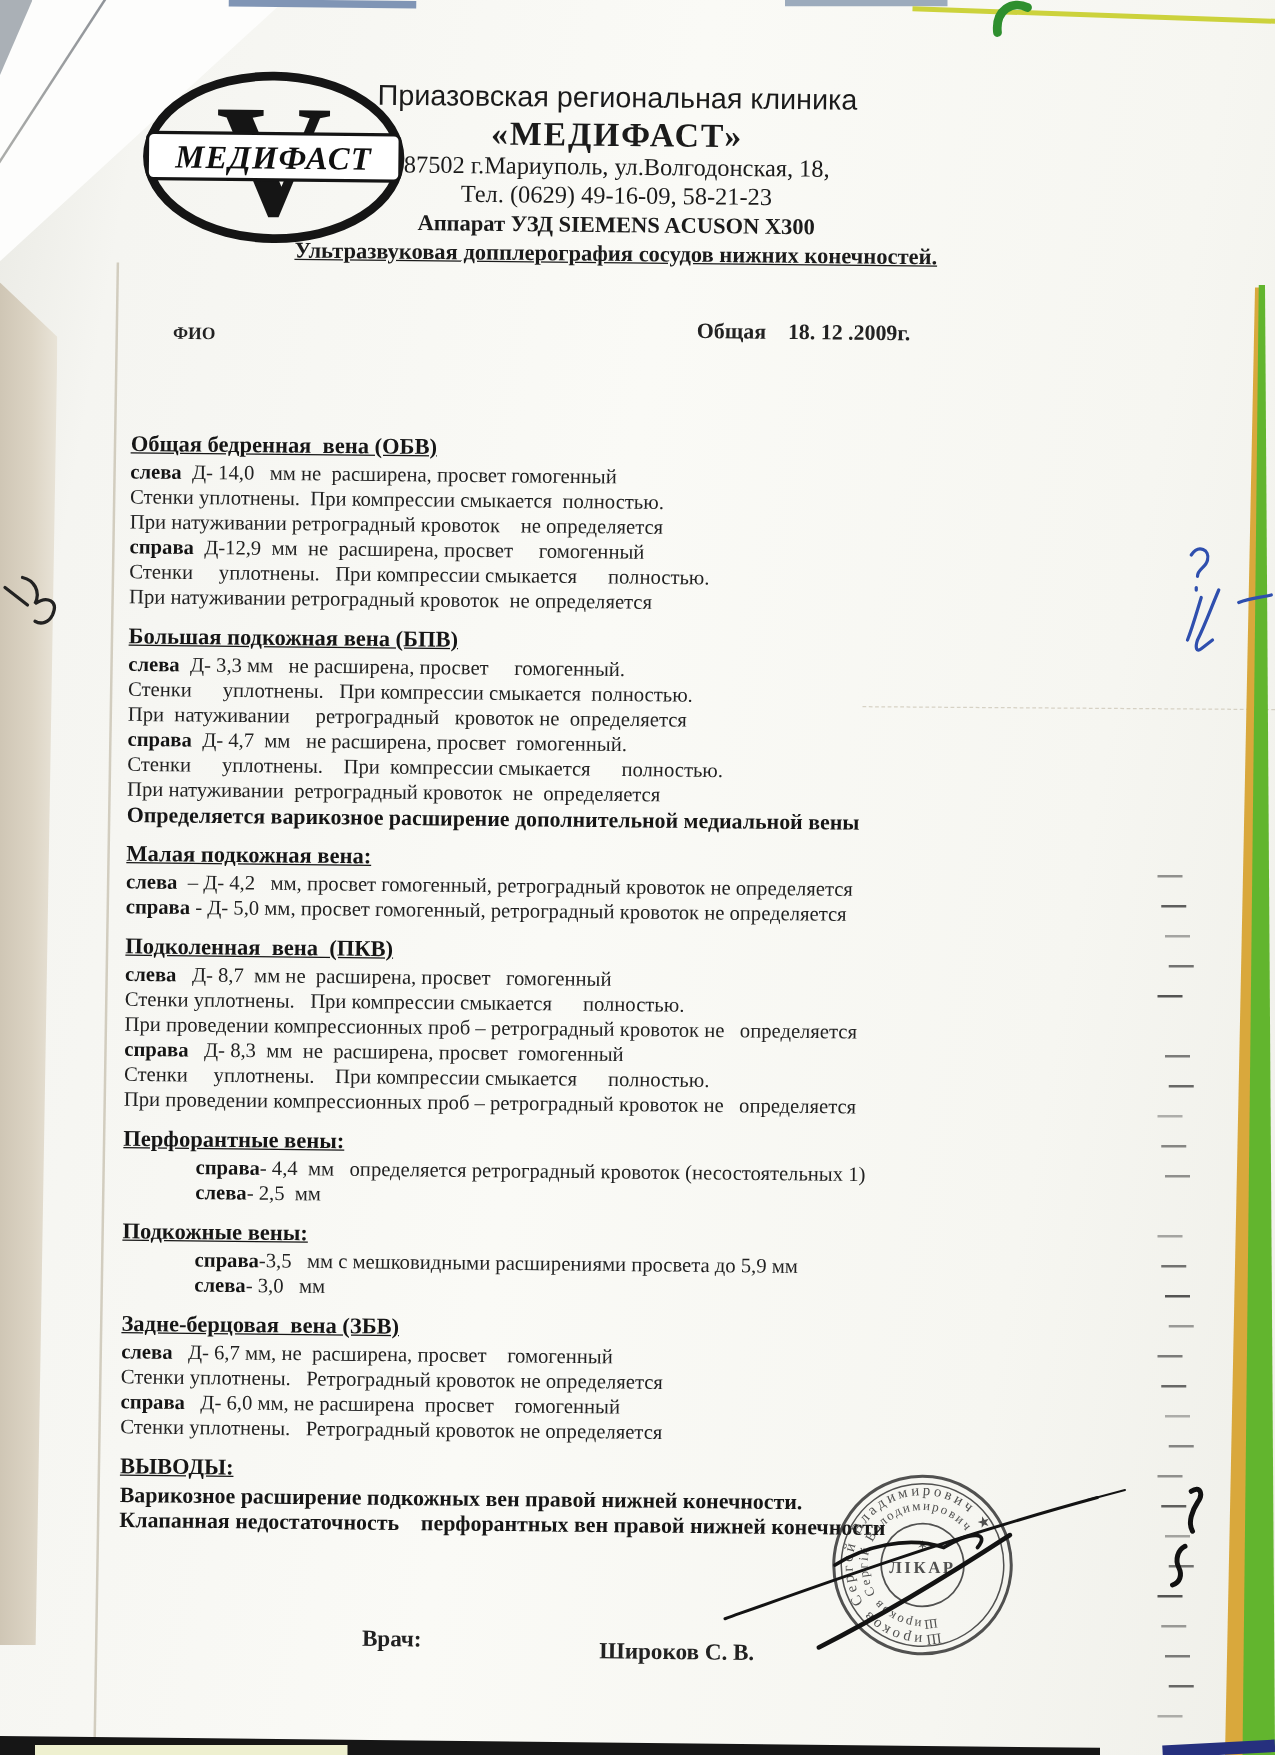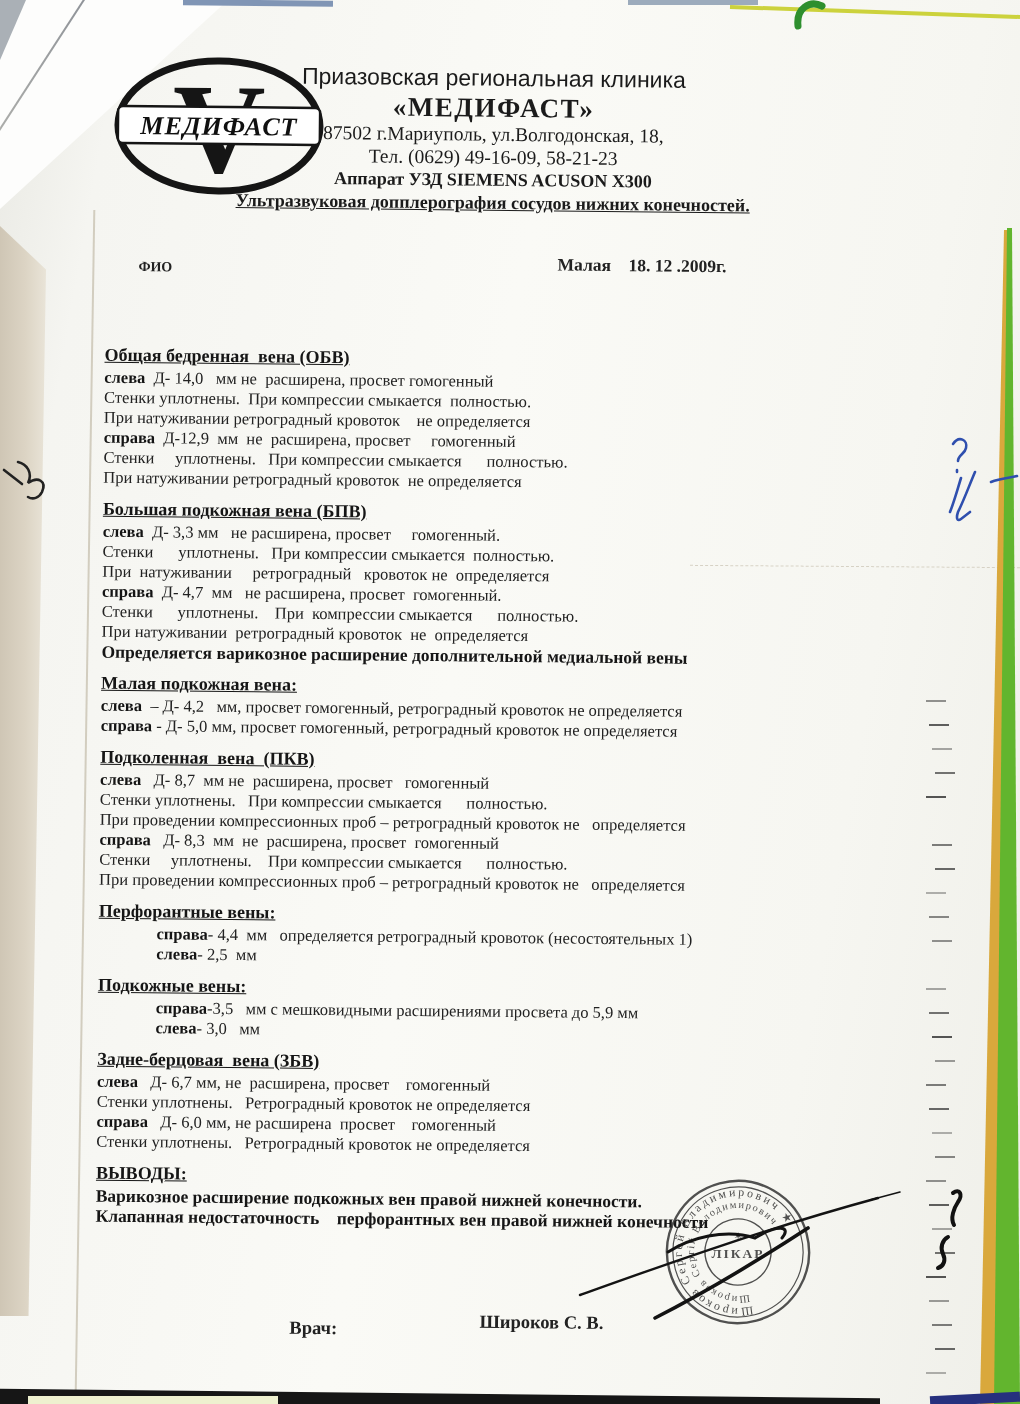--- a/index.html
+++ b/index.html
@@ -38,21 +38,21 @@
   .content{position:absolute;left:106px;top:199px;width:745px;font-size:16.5px;line-height:20px;white-space:pre-wrap;color:#222;}
   .fio-row{position:relative;height:38px;}
   .fio{font-weight:bold;font-size:14px;}
   .daterow{position:absolute;left:452px;top:14px;font-weight:bold;font-size:17.5px;}
   .heading{font-weight:bold;text-decoration:underline;font-size:18px;line-height:22px;margin-top:10px;margin-bottom:2px;color:#161616;}
   .line{min-height:20px;}
   .line b{color:#141414;text-align:center;}
   .ind{padding-left:58px;}
   .strong{font-weight:bold;font-size:17.5px;color:#161616;}
   .vrach{position:relative;height:34px;margin-top:14px;font-weight:bold;font-size:18.5px;}
-  .vrach .vl{position:absolute;left:195px;top:16px;}
+  .vrach .vl{position:absolute;left:195px;top:0;}
   .vrach .vn{position:absolute;left:385px;top:8px;}
   svg text{font-family:"Liberation Serif",serif;}
 </style>
 </head>
 <body>
 
 <div class="scan">
 
   <div class="abs fold-triangle"></div>
   <div class="abs corner-shadow"></div>
@@ -117,21 +117,21 @@
       <div class="l2">«МЕДИФАСТ»</div>
       <div class="l3">87502 г.Мариуполь, ул.Волгодонская, 18,</div>
       <div class="l4">Тел. (0629) 49-16-09,  58-21-23</div>
       <div class="l5">Аппарат УЗД  SIEMENS ACUSON X300</div>
       <div class="l6">Ультразвуковая допплерография сосудов нижних конечностей.</div>
     </div>
 
     <div class="content">
       <div class="fio-row">
         <span class="fio">ФИО</span>
-        <span class="daterow"><span>Малая</span><span>&nbsp;&nbsp;&nbsp;&nbsp;</span><span>18. 12 .2009г.</span></span>
+        <span class="daterow"><span>Общая</span><span>&nbsp;&nbsp;&nbsp;&nbsp;</span><span>18. 12 .2009г.</span></span>
       </div>
 
       <div><div class="section"><div class="heading">Общая бедренная  вена (ОБВ)</div><div class="line"><b>слева</b><span>  Д- 14,0   мм не  расширена, просвет гомогенный</span></div><div class="line"><span>Стенки уплотнены.  При компрессии смыкается  полностью.</span></div><div class="line"><span>При натуживании ретроградный кровоток    не определяется</span></div><div class="line"><b>справа</b><span>  Д-12,9  мм  не  расширена, просвет     гомогенный</span></div><div class="line"><span>Стенки     уплотнены.   При компрессии смыкается      полностью.</span></div><div class="line"><span>При натуживании ретроградный кровоток  не определяется</span></div></div><div class="section"><div class="heading">Большая подкожная вена (БПВ)</div><div class="line"><b>слева</b><span>  Д- 3,3 мм   не расширена, просвет     гомогенный.</span></div><div class="line"><span>Стенки      уплотнены.   При компрессии смыкается  полностью.</span></div><div class="line"><span>При  натуживании     ретроградный   кровоток не  определяется</span></div><div class="line"><b>справа</b><span>  Д- 4,7  мм   не расширена, просвет  гомогенный.</span></div><div class="line"><span>Стенки      уплотнены.    При  компрессии смыкается      полностью.</span></div><div class="line"><span>При натуживании  ретроградный кровоток  не  определяется</span></div><div class="line strong"><span>Определяется варикозное расширение дополнительной медиальной вены</span></div></div><div class="section"><div class="heading">Малая подкожная вена:</div><div class="line"><b>слева</b><span>  – Д- 4,2   мм, просвет гомогенный, ретроградный кровоток не определяется</span></div><div class="line"><b>справа</b><span> - Д- 5,0 мм, просвет гомогенный, ретроградный кровоток не определяется</span></div></div><div class="section"><div class="heading">Подколенная  вена  (ПКВ)</div><div class="line"><b>слева</b><span>   Д- 8,7  мм не  расширена, просвет   гомогенный</span></div><div class="line"><span>Стенки уплотнены.   При компрессии смыкается      полностью.</span></div><div class="line"><span>При проведении компрессионных проб – ретроградный кровоток не   определяется</span></div><div class="line"><b>справа</b><span>   Д- 8,3  мм  не  расширена, просвет  гомогенный</span></div><div class="line"><span>Стенки     уплотнены.    При компрессии смыкается      полностью.</span></div><div class="line"><span>При проведении компрессионных проб – ретроградный кровоток не   определяется</span></div></div><div class="section"><div class="heading">Перфорантные вены:</div><div class="line ind"><b>справа</b><span>- 4,4  мм   определяется ретроградный кровоток (несостоятельных 1)</span></div><div class="line ind"><b>слева</b><span>- 2,5  мм</span></div></div><div class="section"><div class="heading">Подкожные вены:</div><div class="line ind"><b>справа</b><span>-3,5   мм с мешковидными расширениями просвета до 5,9 мм</span></div><div class="line ind"><b>слева</b><span>- 3,0   мм</span></div></div><div class="section"><div class="heading">Задне-берцовая  вена (ЗБВ)</div><div class="line"><b>слева</b><span>   Д- 6,7 мм, не  расширена, просвет    гомогенный</span></div><div class="line"><span>Стенки уплотнены.   Ретроградный кровоток не определяется</span></div><div class="line"><b>справа</b><span>   Д- 6,0 мм, не расширена  просвет    гомогенный</span></div><div class="line"><span>Стенки уплотнены.   Ретроградный кровоток не определяется</span></div></div><div class="section"><div class="heading">ВЫВОДЫ:</div><div class="line strong"><span>Варикозное расширение подкожных вен правой нижней конечности.</span></div><div class="line strong"><span>Клапанная недостаточность    перфорантных вен правой нижней конечности</span></div></div></div>
 
       <div class="vrach">
         <span class="vl">Врач:</span>
         <span class="vn">Широков С. В.</span>
       </div>
     </div>
   </div>

